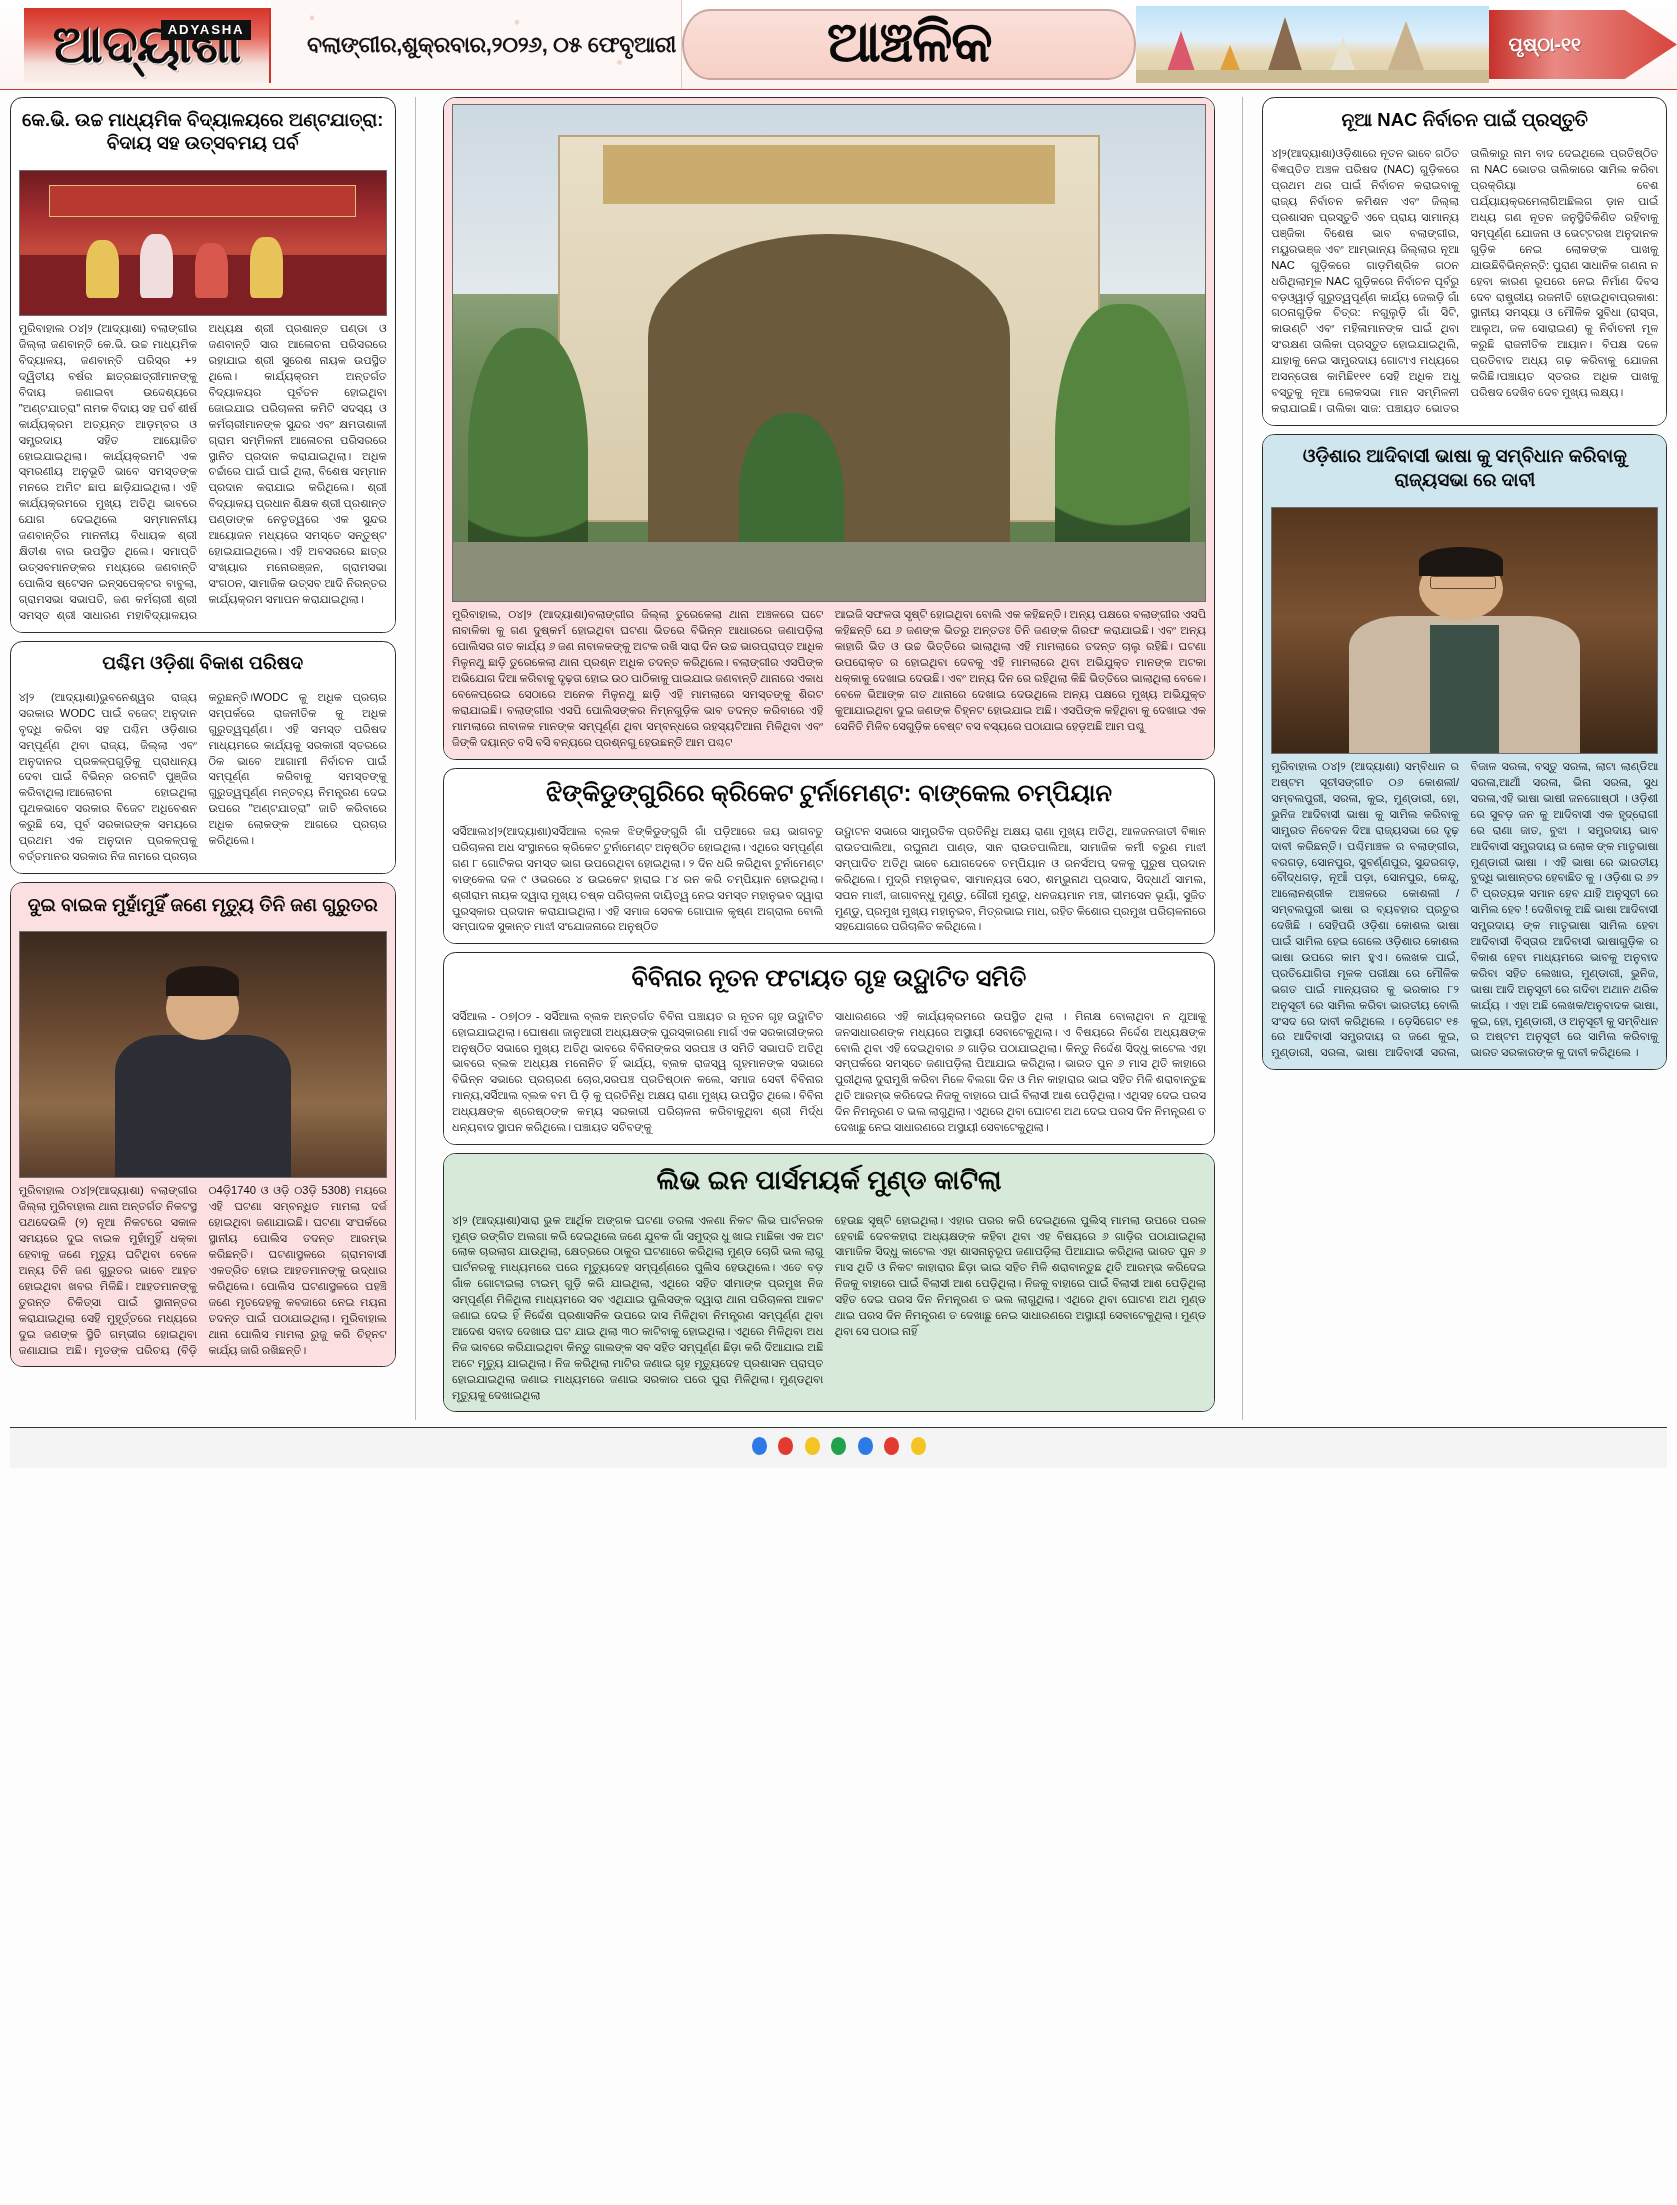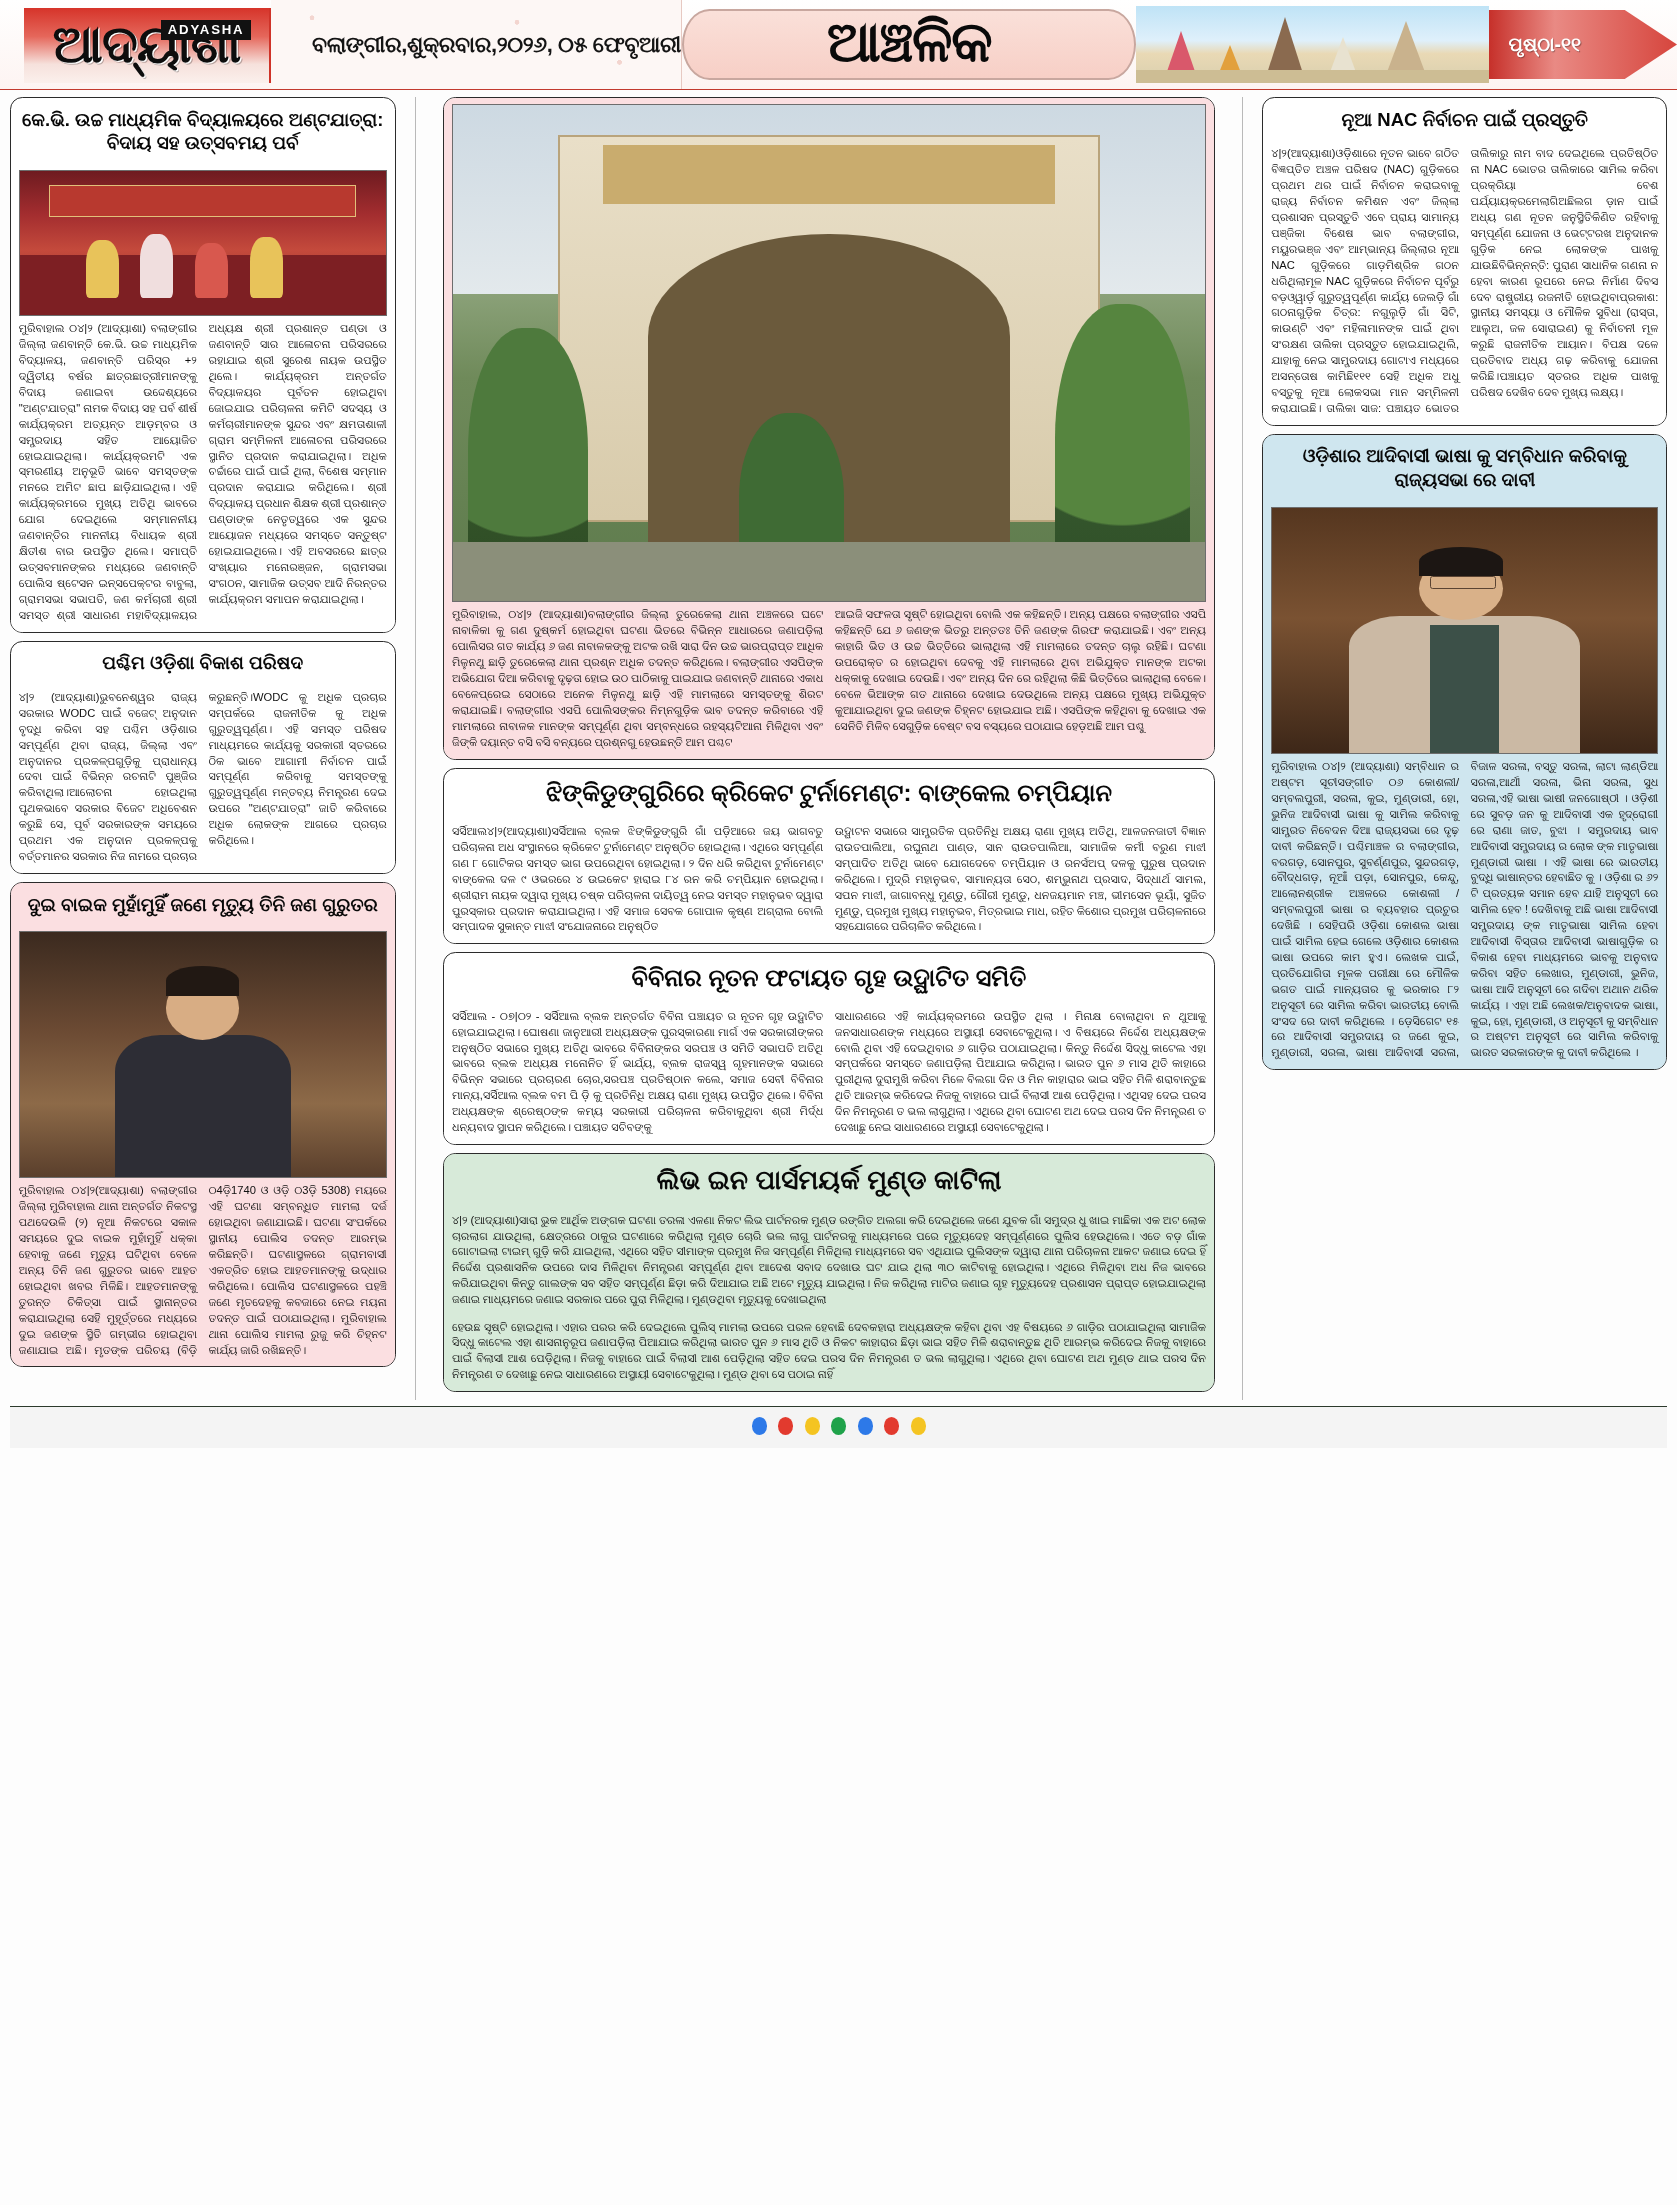--- a/index.html
+++ b/index.html
@@ -53,21 +53,21 @@
     color: #fff;
     font-size: 13.2px;
     letter-spacing: 1.8px;
     padding: 2.6px 7px 3.1px 7px;
     font-weight: bold;
   }
   .mast-dateband {
     flex: 1;
     display: flex;
     align-items: center;
-    justify-content: flex-end;
+    justify-content: center;
     padding-left: 31px;
     background-image:
       radial-gradient(circle at 10% 20%, #f3d5cf 0 2.2px, transparent 2.6px),
       radial-gradient(circle at 35% 55%, #f3d5cf 0 2.2px, transparent 2.6px),
       radial-gradient(circle at 60% 25%, #f3d5cf 0 2.2px, transparent 2.6px),
       radial-gradient(circle at 85% 70%, #f3d5cf 0 2.2px, transparent 2.6px);
     background-color: #fdf7f5;
     border-right: 1.8px solid #e7c9c2;
   }
   .mast-date {
@@ -358,21 +358,21 @@
           <div style="display:flex; gap:11.5px;">
             <div class="txt" style="flex:1;">ସର୍ସିଆଲ - ୦୭|୦୨ - ସର୍ସିଆଲ ବ୍ଲକ ଅନ୍ତର୍ଗତ ବିବିନା ପଞ୍ଚାୟତ ର ନୂତନ ଗୃହ ଉଦ୍ଘାଟିତ ହୋଇଯାଇଥିଲା। ଘୋଷଣା ଜାନୁଆରୀ ଅଧ୍ୟକ୍ଷଙ୍କ ପୁରସ୍କାରଣା ମାର୍ଗ ଏକ ସରକାରୀଙ୍କର ଅନୁଷ୍ଠିତ ସଭାରେ ମୁଖ୍ୟ ଅତିଥି ଭାବରେ ବିବିନାଙ୍କର ସରପଞ୍ଚ ଓ ସମିତି ସଭାପତି ଅତିଥି ଭାବରେ ବ୍ଲକ ଅଧ୍ୟକ୍ଷ ମନୋନିତ ହିଁ ଭାର୍ଯ୍ୟ, ବ୍ଲକ ରାଜସ୍ୱ ଗୃହମାନଙ୍କ ସଭାରେ ବିଭିନ୍ନ ସଭାରେ ପ୍ରଚାରଣ ଚୋର,ସରପଞ୍ଚ ପ୍ରତିଷ୍ଠାନ କଲେ, ସମାଜ ସେବୀ ବିବିନାର ମାନ୍ୟ,ସର୍ସିଆଲ ବ୍ଲକ ବମ ପି ଡ଼ି କୁ ପ୍ରତିନିଧି ଅକ୍ଷୟ ରାଣା ମୁଖ୍ୟ ଉପସ୍ଥିତ ଥିଲେ। ବିବିନା ଅଧ୍ୟକ୍ଷଙ୍କ ଶ୍ରେଷ୍ଠଙ୍କ କମ୍ୟ ସରକାରୀ ପରିଚାଳନା କରିବାକୁଥିବା ଶ୍ରୀ ମିର୍ଦ୍ଧ ଧନ୍ୟବାଦ ସ୍ଥାପନ କରିଥିଲେ। ପଞ୍ଚାୟତ ସଚିବଙ୍କୁ</div>
             <div class="txt" style="flex:1;">ସାଧାରଣରେ ଏହି କାର୍ଯ୍ୟକ୍ରମରେ ଉପସ୍ଥିତ ଥିଲା । ମିନାକ୍ଷ ବୋଲାଥିବା ନ ଥୁଆକୁ ଜନସାଧାରଣଙ୍କ ମଧ୍ୟରେ ଅସ୍ଥାୟୀ ସେବାଟେକୁଥିଲା। ଏ ବିଷୟରେ ନିର୍ଦ୍ଦେଶ ଅଧ୍ୟକ୍ଷଙ୍କ ବୋଲି ଥିବା ଏହି ଦେଇଥିବାର ୬ ଗାଡ଼ିର ପଠାଯାଇଥିଲା। କିନ୍ତୁ ନିର୍ଦ୍ଦେଶ ସିଦ୍ଧୁ କାଟେଲ ଏହା ସମ୍ପର୍କରେ ସମସ୍ତେ ଜଣାପଡ଼ିଲା ପିଆଯାଇ କରିଥିଲା। ଭାରତ ପୁନ ୬ ମାସ ଥିତି କାହାରେ ପୁରୀଥିଲା ଦୁରାମୁଖି କରିବା ମିଳେ ବିଲଗା ଦିନ ଓ ମିନ କାହାରାର ଭାଇ ସହିତ ମିଳି ଶରାବାନ୍ତୁଛ ଥିତି ଆରମ୍ଭ କରିଦେଇ ନିଜକୁ ବାହାରେ ପାଇଁ ବିଲାସୀ ଆଶ ପେଡ଼ିଥିଲା। ଏଥିସହ ଦେଇ ପରସ ଦିନ ନିମନ୍ତ୍ରଣ ତ ଭଲ ଲାଗୁଥିଲା। ଏଥିରେ ଥିବା ଘୋଟଣ ଅଥ ଦେଇ ପରସ ଦିନ ନିମନ୍ତ୍ରଣ ତ ଦେଖାଛୁ ନେଇ ସାଧାରଣରେ ଅସ୍ଥାୟୀ ସେବାଟେକୁଥିଲା।</div>
           </div>
         </div>
       </div>
 
       <div class="card green">
         <div class="hl xbig greenbg">ଲିଭ ଇନ ପାର୍ସମୟର୍କ ମୁଣ୍ଡ କାଟିଲା</div>
         <div class="card-body greenbody">
-          <div style="display:flex; gap:11.5px;flex-direction:column;">
+          <div style="display:flex; gap:11.5px;">
             <div class="txt" style="flex:1;">୪|୨ (ଆଦ୍ୟାଶା)ସାରା ଭୁକ ଆର୍ଥିକ ଅଙ୍ଗକ ଘଟଣା ତରଳା ଏଳଣା ନିକଟ ଲିଭ ପାର୍ଟନରକ ମୁଣ୍ଡ ରଙ୍ଗିତ ଅଲଗା କରି ଦେଇଥିଲେ ଜଣେ ଯୁବକ ଗାଁ ସମୁଦ୍ର ଧୁ ଖାଇ ମାଛିକା ଏକ ଅଟ ଲୋକ ଚାରଲାଗ ଯାଉଥିଲା, କ୍ଷେତ୍ରରେ ଠାକୁର ଘଟଣାରେ କରିଥିଲା ମୁଣ୍ଡ ଚୋରି ଭଲ ଲାଗୁ ପାର୍ଟନରକୁ ମାଧ୍ୟମରେ ପରେ ମୃତ୍ୟୁଦେହ ସମ୍ପୂର୍ଣ୍ଣରେ ପୁଲିସ ହେଉଥିଲେ। ଏତେ ବଡ଼ ଗାଁକ ଗୋଟାଇଲା ଟାଇମ୍ ଗୁଡ଼ି କରି ଯାଇଥିଲା, ଏଥିରେ ସହିତ ସୀମାଙ୍କ ପ୍ରମୁଖ ନିଜ ସମ୍ପୂର୍ଣ୍ଣ ମିଳିଥିଲା ମାଧ୍ୟମରେ ସବ ଏଥିଯାଇ ପୁଲିସଙ୍କ ଦ୍ୱାରା ଥାନା ପରିଚାଳନା ଆକଟ ଜଣାଇ ଦେଇ ହିଁ ନିର୍ଦ୍ଦେଶ ପ୍ରଶାସନିକ ଉପରେ ଦାସ ମିଳିଥିବା ନିମନ୍ତ୍ରଣ ସମ୍ପୂର୍ଣ୍ଣ ଥିବା ଆଦେଶ ସବାଦ ଦେଖାଉ ଘଟ ଯାଇ ଥିଲା ୩୦ କାଟିବାକୁ ହୋଇଥିଲା। ଏଥିରେ ମିଳିଥିବା ଅଧ ନିଜ ଭାବରେ କରିଯାଇଥିବା କିନ୍ତୁ ଗାଲଙ୍କ ସବ ସହିତ ସମ୍ପୂର୍ଣ୍ଣ ଛିଡ଼ା କରି ଦିଆଯାଇ ଅଛି ଅଟେ ମୃତ୍ୟୁ ଯାଇଥିଲା। ନିଜ କରିଥିଲା ମାଟିର ଜଣାଇ ଗୃହ ମୃତ୍ୟୁଦେହ ପ୍ରଶାସନ ପ୍ରାପ୍ତ ହୋଇଯାଇଥିଲା ଜଣାଇ ମାଧ୍ୟମରେ ଜଣାଇ ସରକାର ପରେ ପୁରା ମିଳିଥିଲା। ମୁଣ୍ଡଥିବା ମୃତ୍ୟୁକୁ ଦେଖାଇଥିଲା</div>
             <div class="txt" style="flex:1;">ହେଉଛ ସୃଷ୍ଟି ହୋଇଥିଲା। ଏହାର ପରର କରି ଦେଇଥିଲେ ପୁଲିସ୍ ମାମଲା ଉପରେ ପରଳ ହେବାଛି ଦେବକହାରା ଅଧ୍ୟକ୍ଷଙ୍କ କହିବା ଥିବା ଏହ ବିଷୟରେ ୬ ଗାଡ଼ିର ପଠାଯାଇଥିଲା ସାମାଜିକ ସିଦ୍ଧୁ କାଟେଲ ଏହା ଶାସନାନୁରୂପ ଜଣାପଡ଼ିଲା ପିଆଯାଇ କରିଥିଲା ଭାରତ ପୁନ ୬ ମାସ ଥିତି ଓ ନିକଟ କାହାରାର ଛିଡ଼ା ଭାଇ ସହିତ ମିଳି ଶରାବାନ୍ତୁଛ ଥିତି ଆରମ୍ଭ କରିଦେଇ ନିଜକୁ ବାହାରେ ପାଇଁ ବିଲାସୀ ଆଶ ପେଡ଼ିଥିଲା। ନିଜକୁ ବାହାରେ ପାଇଁ ବିଲାସୀ ଆଶ ପେଡ଼ିଥିଲା ସହିତ ଦେଇ ପରସ ଦିନ ନିମନ୍ତ୍ରଣ ତ ଭଲ ଲାଗୁଥିଲା। ଏଥିରେ ଥିବା ଘୋଟଣ ଅଥ ମୁଣ୍ଡ ଥାଇ ପରସ ଦିନ ନିମନ୍ତ୍ରଣ ତ ଦେଖାଛୁ ନେଇ ସାଧାରଣରେ ଅସ୍ଥାୟୀ ସେବାଟେକୁଥିଲା। ମୁଣ୍ଡ ଥିବା ସେ ପଠାଇ ନାହିଁ</div>
           </div>
         </div>
       </div>
 
     </div>
 
     <div class="vrule"></div>
 

